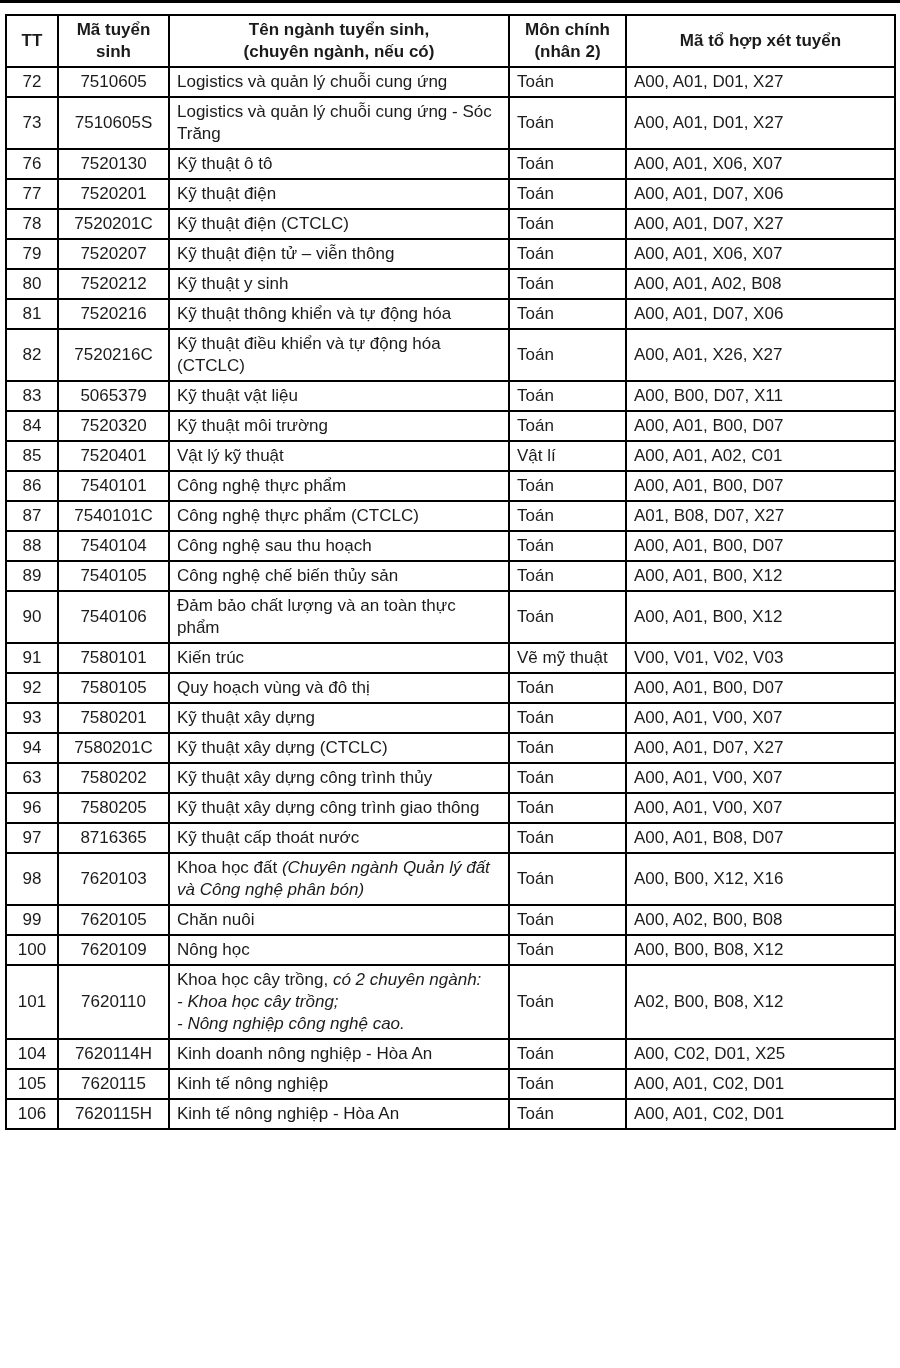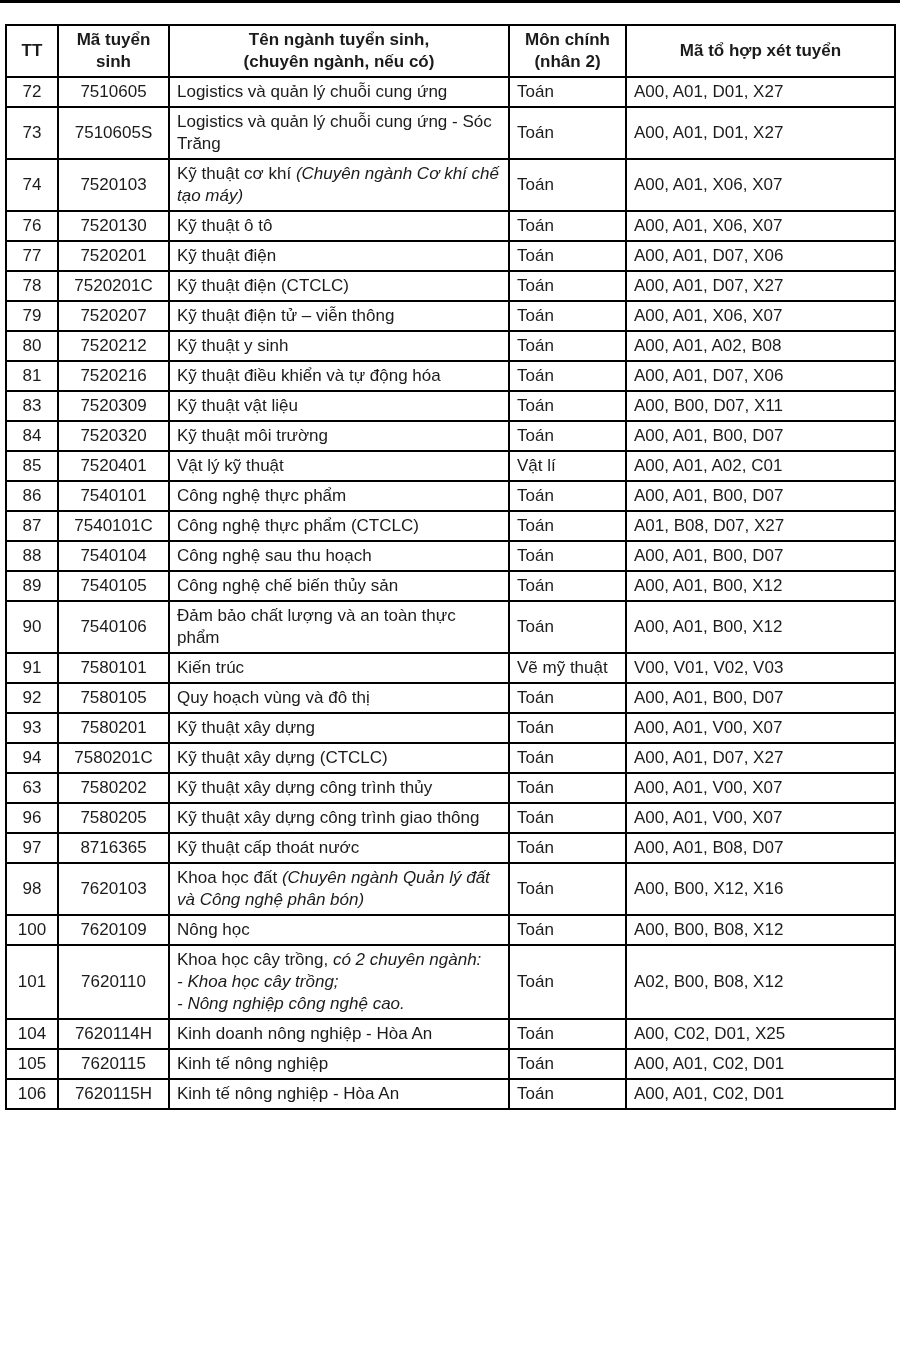--- a/index.html
+++ b/index.html
@@ -22,21 +22,21 @@
     position: absolute;
     top: 0; left: 0;
     width: 900px; height: 3px;
     background: var(--border);
   }
 
   table.adm {
     border-collapse: collapse;
     table-layout: fixed;
     width: 889px;
-    margin: 24px 0 0 5px;
+    margin: 14px 0 0 5px;
   }
   .adm th, .adm td {
     border: 2px solid var(--border);
     font-size: 17px;
     line-height: 22px;
     vertical-align: middle;
     padding: 3px 7px;
     overflow: hidden;
   }
   .adm th {
@@ -103,27 +103,20 @@
     <td class="c-combos">A00, A01, D01, X27</td>
   </tr>
       <tr>
     <td class="c-tt">73</td>
     <td class="c-code">7510605S</td>
     <td class="c-name"><span>Logistics và quản lý chuỗi cung ứng - Sóc Trăng</span></td>
     <td class="c-subj">Toán</td>
     <td class="c-combos">A00, A01, D01, X27</td>
   </tr>
       <tr>
-    <td class="c-tt">74</td>
-    <td class="c-code">7520103</td>
-    <td class="c-name"><span>Kỹ thuật cơ khí </span><em>(Chuyên ngành Cơ khí chế tạo máy)</em></td>
-    <td class="c-subj">Toán</td>
-    <td class="c-combos">A00, A01, X06, X07</td>
-  </tr>
-      <tr>
     <td class="c-tt">76</td>
     <td class="c-code">7520130</td>
     <td class="c-name"><span>Kỹ thuật ô tô</span></td>
     <td class="c-subj">Toán</td>
     <td class="c-combos">A00, A01, X06, X07</td>
   </tr>
       <tr>
     <td class="c-tt">77</td>
     <td class="c-code">7520201</td>
     <td class="c-name"><span>Kỹ thuật điện</span></td>
@@ -147,27 +140,34 @@
       <tr>
     <td class="c-tt">80</td>
     <td class="c-code">7520212</td>
     <td class="c-name"><span>Kỹ thuật y sinh</span></td>
     <td class="c-subj">Toán</td>
     <td class="c-combos">A00, A01, A02, B08</td>
   </tr>
       <tr>
     <td class="c-tt">81</td>
     <td class="c-code">7520216</td>
-    <td class="c-name"><span>Kỹ thuật điều khiển và tự động hóa</span></td>
+    <td class="c-name"><span>Kỹ thuật thông khiển và tự động hóa</span></td>
     <td class="c-subj">Toán</td>
     <td class="c-combos">A00, A01, D07, X06</td>
   </tr>
       <tr>
+    <td class="c-tt">82</td>
+    <td class="c-code">7520216C</td>
+    <td class="c-name"><span>Kỹ thuật điều khiển và tự động hóa (CTCLC)</span></td>
+    <td class="c-subj">Toán</td>
+    <td class="c-combos">A00, A01, X26, X27</td>
+  </tr>
+      <tr>
     <td class="c-tt">83</td>
-    <td class="c-code">7520309</td>
+    <td class="c-code">5065379</td>
     <td class="c-name"><span>Kỹ thuật vật liệu</span></td>
     <td class="c-subj">Toán</td>
     <td class="c-combos">A00, B00, D07, X11</td>
   </tr>
       <tr>
     <td class="c-tt">84</td>
     <td class="c-code">7520320</td>
     <td class="c-name"><span>Kỹ thuật môi trường</span></td>
     <td class="c-subj">Toán</td>
     <td class="c-combos">A00, A01, B00, D07</td>
@@ -264,20 +264,27 @@
     <td class="c-combos">A00, A01, B08, D07</td>
   </tr>
       <tr>
     <td class="c-tt">98</td>
     <td class="c-code">7620103</td>
     <td class="c-name"><span>Khoa học đất </span><em>(Chuyên ngành Quản lý đất và Công nghệ phân bón)</em></td>
     <td class="c-subj">Toán</td>
     <td class="c-combos">A00, B00, X12, X16</td>
   </tr>
       <tr>
+    <td class="c-tt">99</td>
+    <td class="c-code">7620105</td>
+    <td class="c-name"><span>Chăn nuôi</span></td>
+    <td class="c-subj">Toán</td>
+    <td class="c-combos">A00, A02, B00, B08</td>
+  </tr>
+      <tr>
     <td class="c-tt">100</td>
     <td class="c-code">7620109</td>
     <td class="c-name"><span>Nông học</span></td>
     <td class="c-subj">Toán</td>
     <td class="c-combos">A00, B00, B08, X12</td>
   </tr>
       <tr>
     <td class="c-tt">101</td>
     <td class="c-code">7620110</td>
     <td class="c-name"><span>Khoa học cây trồng, </span><em>có 2 chuyên ngành:</em><br><em>- Khoa học cây trồng;</em><br><em>- Nông nghiệp công nghệ cao.</em></td>

